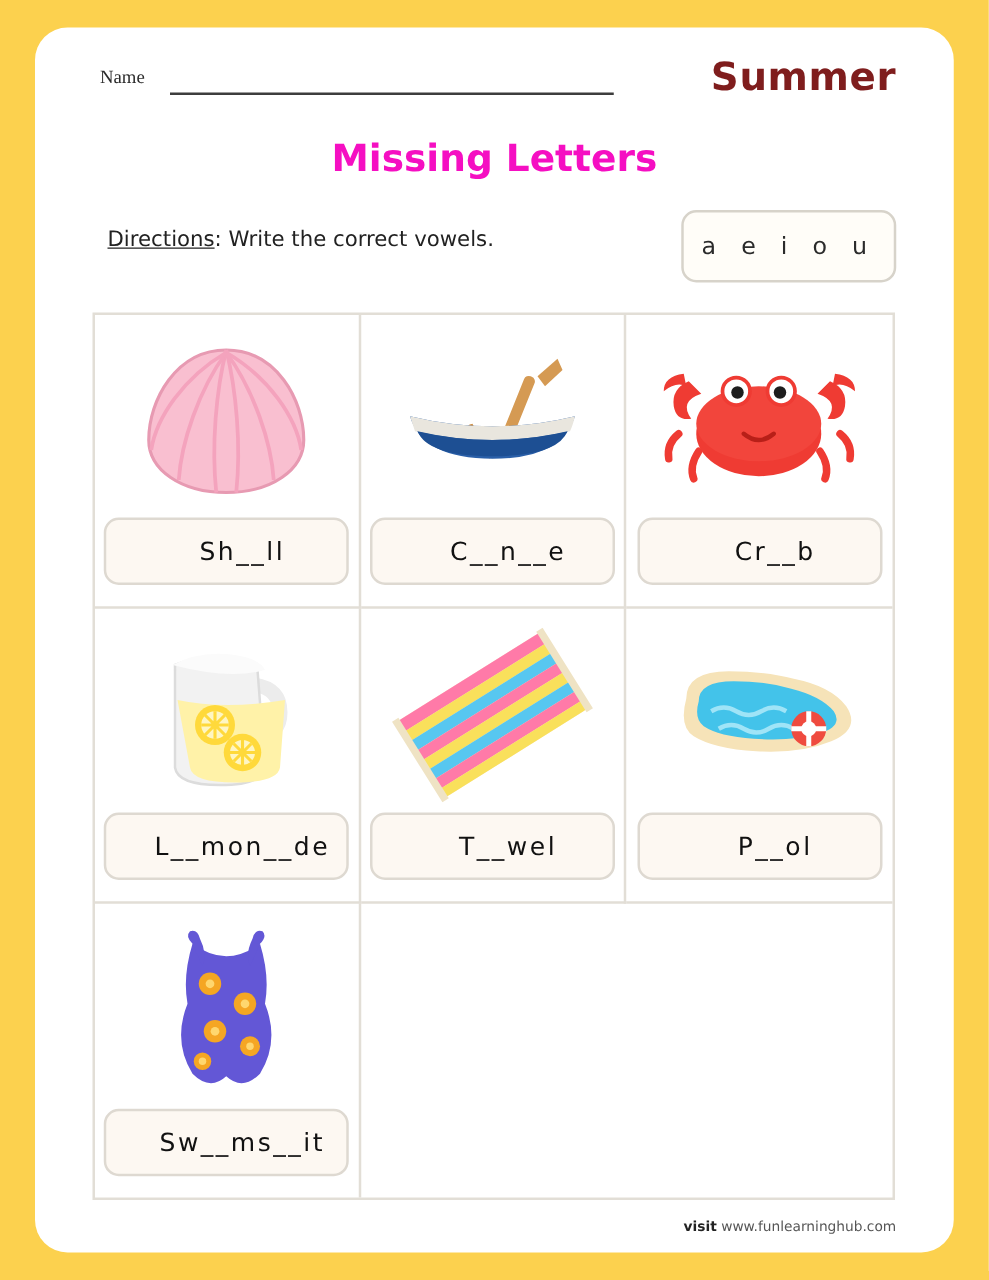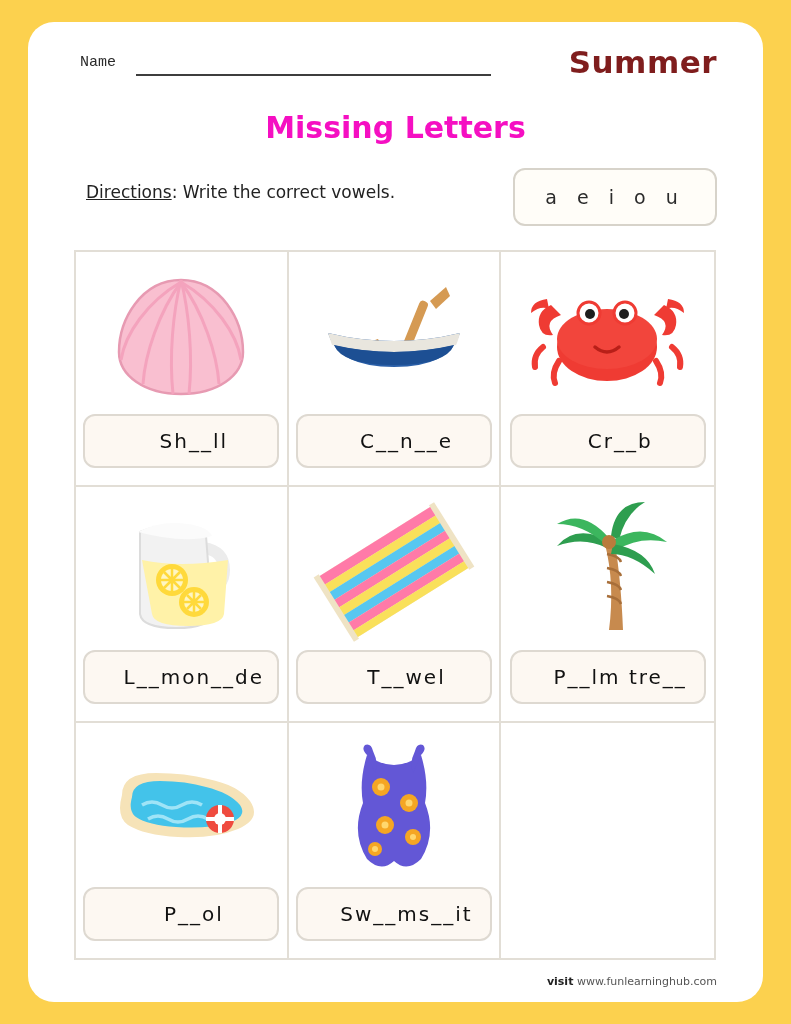--- a/index.html
+++ b/index.html
@@ -17,21 +17,21 @@
     background: #ffffff;
     border-radius: 26px;
   }
   
   .header {
     position: absolute; left: 0; top: 0; width: 100%; height: 78px;
   }
   .name-label {
     position: absolute; left: 52px; top: 32px;
     font-size: 15px; color: #2b2b2b;
-    font-family: Liberation Mono, monospace;
+    font-family: Liberation Serif, serif;
   }
   .name-line {
     position: absolute; left: 108px; top: 52px; width: 355px;
     border-bottom: 2px solid #3d3d3d;
   }
   .season-title {
     position: absolute; right: 46px; top: 22px;
     font-size: 31px; font-weight: bold; color: #7f1d1d;
     font-family: "DejaVu Sans", sans-serif;
     letter-spacing: 0.5px;
@@ -43,21 +43,21 @@
     font-family: "DejaVu Sans", sans-serif;
   }
   .directions {
     position: absolute; left: 58px; top: 160px;
     font-size: 17px; color: #222;
     font-family: "DejaVu Sans", sans-serif;
   }
   .directions u { text-decoration: underline; }
   .vowel-box {
     position: absolute; right: 46px; top: 146px;
-    width: 204px; height: 58px;
+    width: 172px; height: 58px;
     border: 2px solid #d7d3ca; border-radius: 12px;
     background: #fffdf8;
     display: flex; align-items: center; justify-content: center;
     letter-spacing: 7px;
     font-size: 19px; color: #2b2b2b;
   }
 
   
   .grid {
     position: absolute; left: 46px; top: 228px;
@@ -204,35 +204,20 @@
             <rect x="18" y="89" width="134" height="9" fill="#ff7aa8"></rect>
             <rect x="18" y="98" width="134" height="8" fill="#f9e05b"></rect>
             <rect x="14" y="32" width="6" height="76" fill="#efe3c4"></rect>
             <rect x="150" y="32" width="6" height="76" fill="#efe3c4"></rect>
           </g>
         </svg>
       </div>
       <div class="word-box">T__wel</div>
     </div>
 
-    <div class="cell">
-      <div class="art">
-        <svg width="130" height="140" viewBox="0 0 130 140">
-          <path d="M62 42 q10 40 4 86 l14 0 q-2 -50 -8 -86z" fill="#c78a4e"></path>
-          <path d="M64 52 q12 2 14 8 M64 66 q12 2 14 8 M64 80 q12 2 14 8 M64 94 q12 2 14 8" stroke="#a86f3a" stroke-width="2.5" fill="none"></path>
-          <path d="M66 38 q-34 -16 -52 6 q26 -10 50 2z" fill="#2e9e4f"></path>
-          <path d="M66 36 q-26 -30 -52 -14 q26 0 48 20z" fill="#3cb65e"></path>
-          <path d="M68 34 q4 -34 34 -34 q-20 12 -26 38z" fill="#2e9e4f"></path>
-          <path d="M70 38 q30 -18 54 2 q-28 -6 -50 8z" fill="#3cb65e"></path>
-          <path d="M70 42 q34 6 42 30 q-22 -20 -44 -20z" fill="#2e9e4f"></path>
-          <circle cx="66" cy="40" r="7" fill="#b97b3c"></circle>
-        </svg>
-      </div>
-      <div class="word-box">P__lm tre__</div>
-    </div>
 
 
     <div class="cell">
       <div class="art">
         <svg width="170" height="130" viewBox="0 0 170 130">
           <path d="M26 52 q0 -22 34 -22 q30 0 52 6 q30 6 42 22 q12 18 -12 28 q-24 10 -60 8 q-34 -2 -50 -12 q-12 -8 -6 -30z" fill="#f6e3b8"></path>
           <path d="M36 54 q0 -16 28 -16 q26 0 46 6 q24 6 34 18 q8 12 -12 18 q-20 6 -52 4 q-28 -2 -40 -10 q-8 -6 -4 -20z" fill="#43c3ea"></path>
           <path d="M46 62 q10 -6 20 0 q10 6 20 0 q10 -6 20 0" stroke="#9fe4f7" stroke-width="3.5" fill="none"></path>
           <path d="M52 76 q10 -6 20 0 q10 6 20 0 q10 -6 20 0" stroke="#9fe4f7" stroke-width="3.5" fill="none"></path>
           <circle cx="124" cy="76" r="14" fill="#ef4b3f"></circle>

